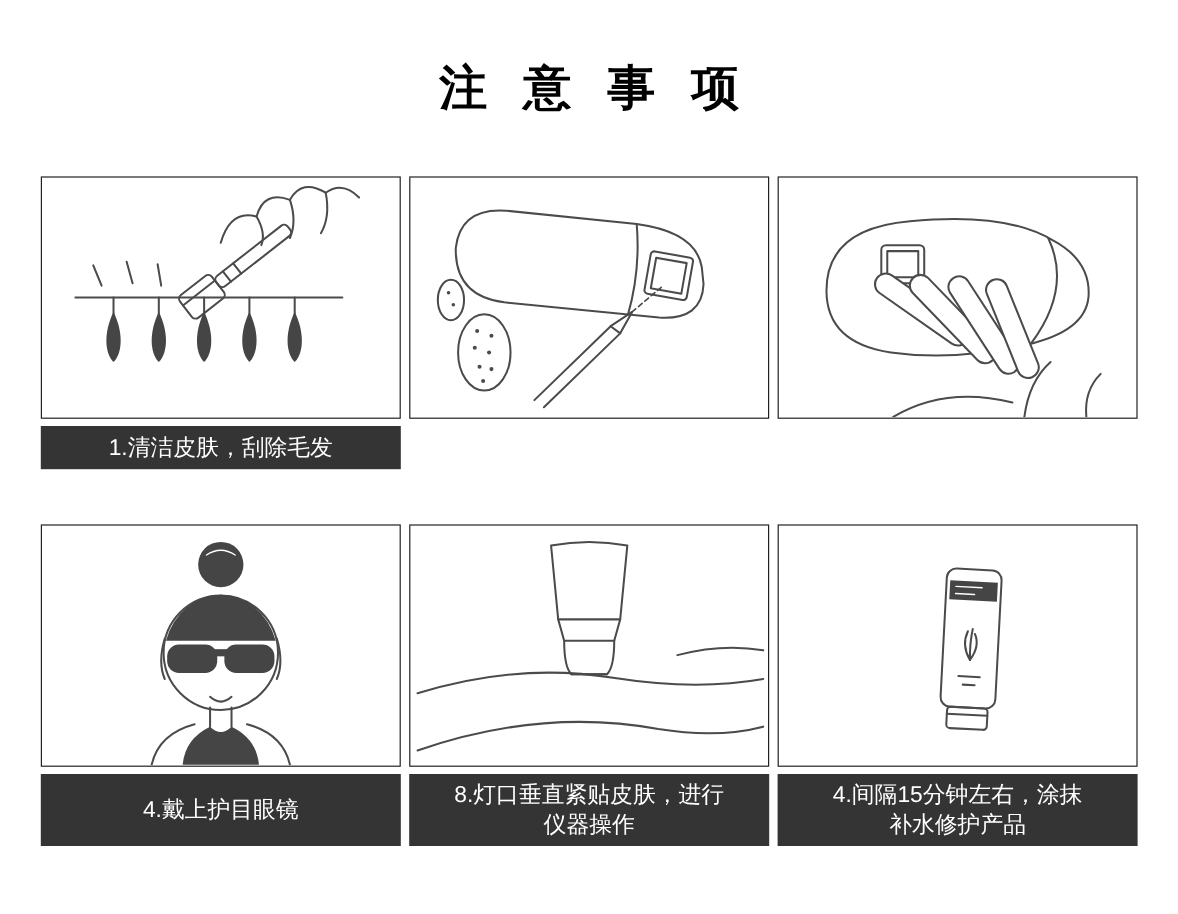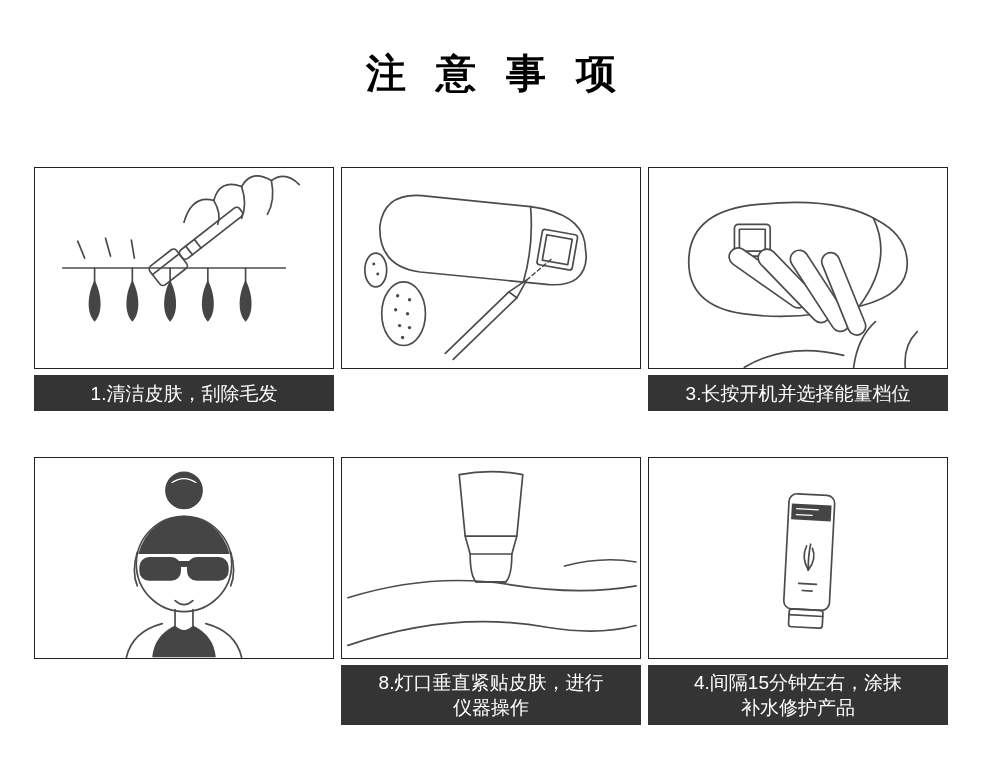--- a/index.html
+++ b/index.html
@@ -5,21 +5,21 @@
   * { margin:0; padding:0; box-sizing:border-box; }
   html,body { background:#ffffff; }
   body { font-family:"Liberation Sans", sans-serif; }
   .page { width:982px; height:762px; margin:0 auto; background:#fff; overflow:hidden; }
   .title {
     margin-top:46px; text-align:center; color:#000;
     font-size:40px; font-weight:bold; letter-spacing:30px; padding-left:30px;
     font-family:Liberation Serif, serif;
   }
   .grid {
-    width:914px; margin:66px auto 0;
+    width:914px; margin:46px auto 0;
     display:grid; grid-template-columns:repeat(3,300px);
     column-gap:7px; row-gap:46px;
   }
   .figure { height:202px; border:1px solid #222; background:#fff; overflow:hidden; }
   .figure svg { width:100%; height:100%; display:block; }
   .caption {
     margin-top:6px; background:#343434; color:#fff;
     font-size:19px; text-align:center; line-height:25px;
     display:flex; align-items:center; justify-content:center;
     white-space:pre-line;
@@ -120,21 +120,20 @@
 
           <rect class="w" x="111" y="64" width="18" height="92" rx="9" transform="rotate(-55 120 110)"></rect>
           <rect class="w" x="137" y="70" width="18" height="96" rx="9" transform="rotate(-44 146 118)"></rect>
           <rect class="w" x="163" y="76" width="18" height="94" rx="9" transform="rotate(-33 172 123)"></rect>
           <rect class="w" x="187" y="82" width="18" height="88" rx="9" transform="rotate(-22 196 126)"></rect>
           <path class="s" d="M206,200 Q210,170 228,154"></path>
           <path class="s" d="M258,200 Q256,178 270,164"></path>
           <path class="s" d="M96,200 Q140,174 196,188"></path>
         </svg>
       </div>
-      <div class="caption cap1">3.长按开机并选择能量档位</div>
     </div>
 
     <div class="card">
       <div class="figure">
         <svg viewBox="0 0 300 200" aria-label="wear-goggles">
 
           <circle class="f" cx="150" cy="32" r="19"></circle>
           <path class="wl" d="M138,24 Q150,16 162,24"></path>
 
           <circle class="w" cx="150" cy="106" r="48"></circle>
@@ -149,20 +148,21 @@
 
           <path class="s" d="M141,143 Q150,151 159,143"></path>
 
           <line class="s" x1="141" y1="152" x2="141" y2="168"></line>
           <line class="s" x1="159" y1="152" x2="159" y2="168"></line>
           <path class="s" d="M92,200 Q98,174 128,166"></path>
           <path class="s" d="M208,200 Q202,174 172,166"></path>
           <path class="f" d="M118,200 Q120,178 141,168 Q150,177 159,168 Q180,178 182,200 Z"></path>
         </svg>
       </div>
+      <div class="caption cap2">4.戴上护目眼镜</div>
     </div>
 
     <div class="card">
       <div class="figure">
         <svg viewBox="0 0 300 200" aria-label="device-on-skin">
 
           <path class="s" d="M6,140 Q90,114 170,127 Q240,138 296,128"></path>
           <path class="s" d="M6,188 Q110,152 208,170 Q258,178 296,168"></path>
           <path class="s" d="M224,108 Q262,98 296,104"></path>
 

